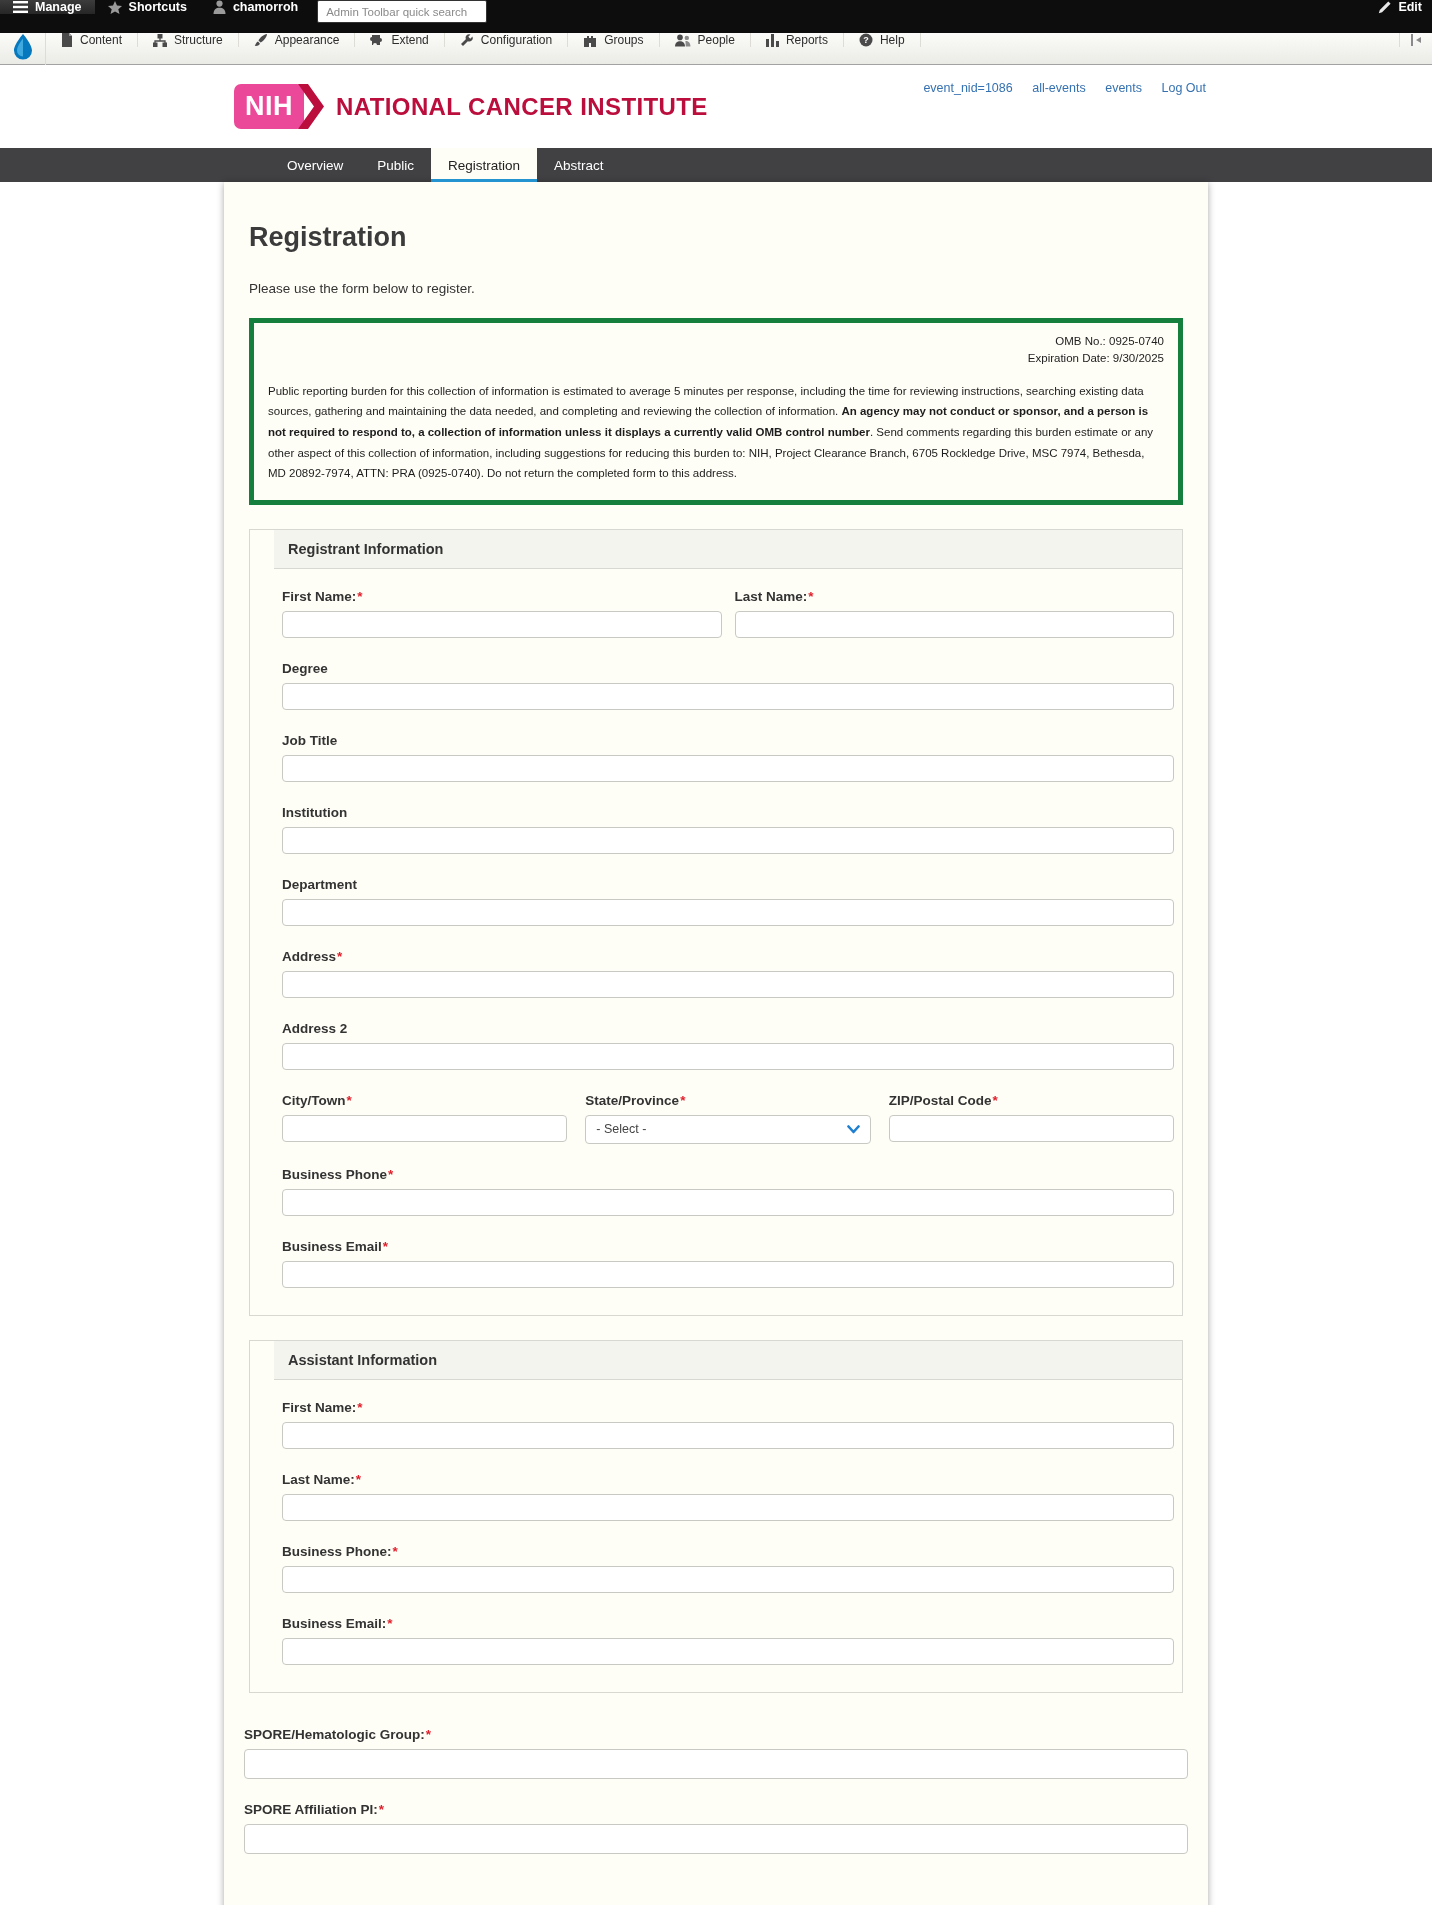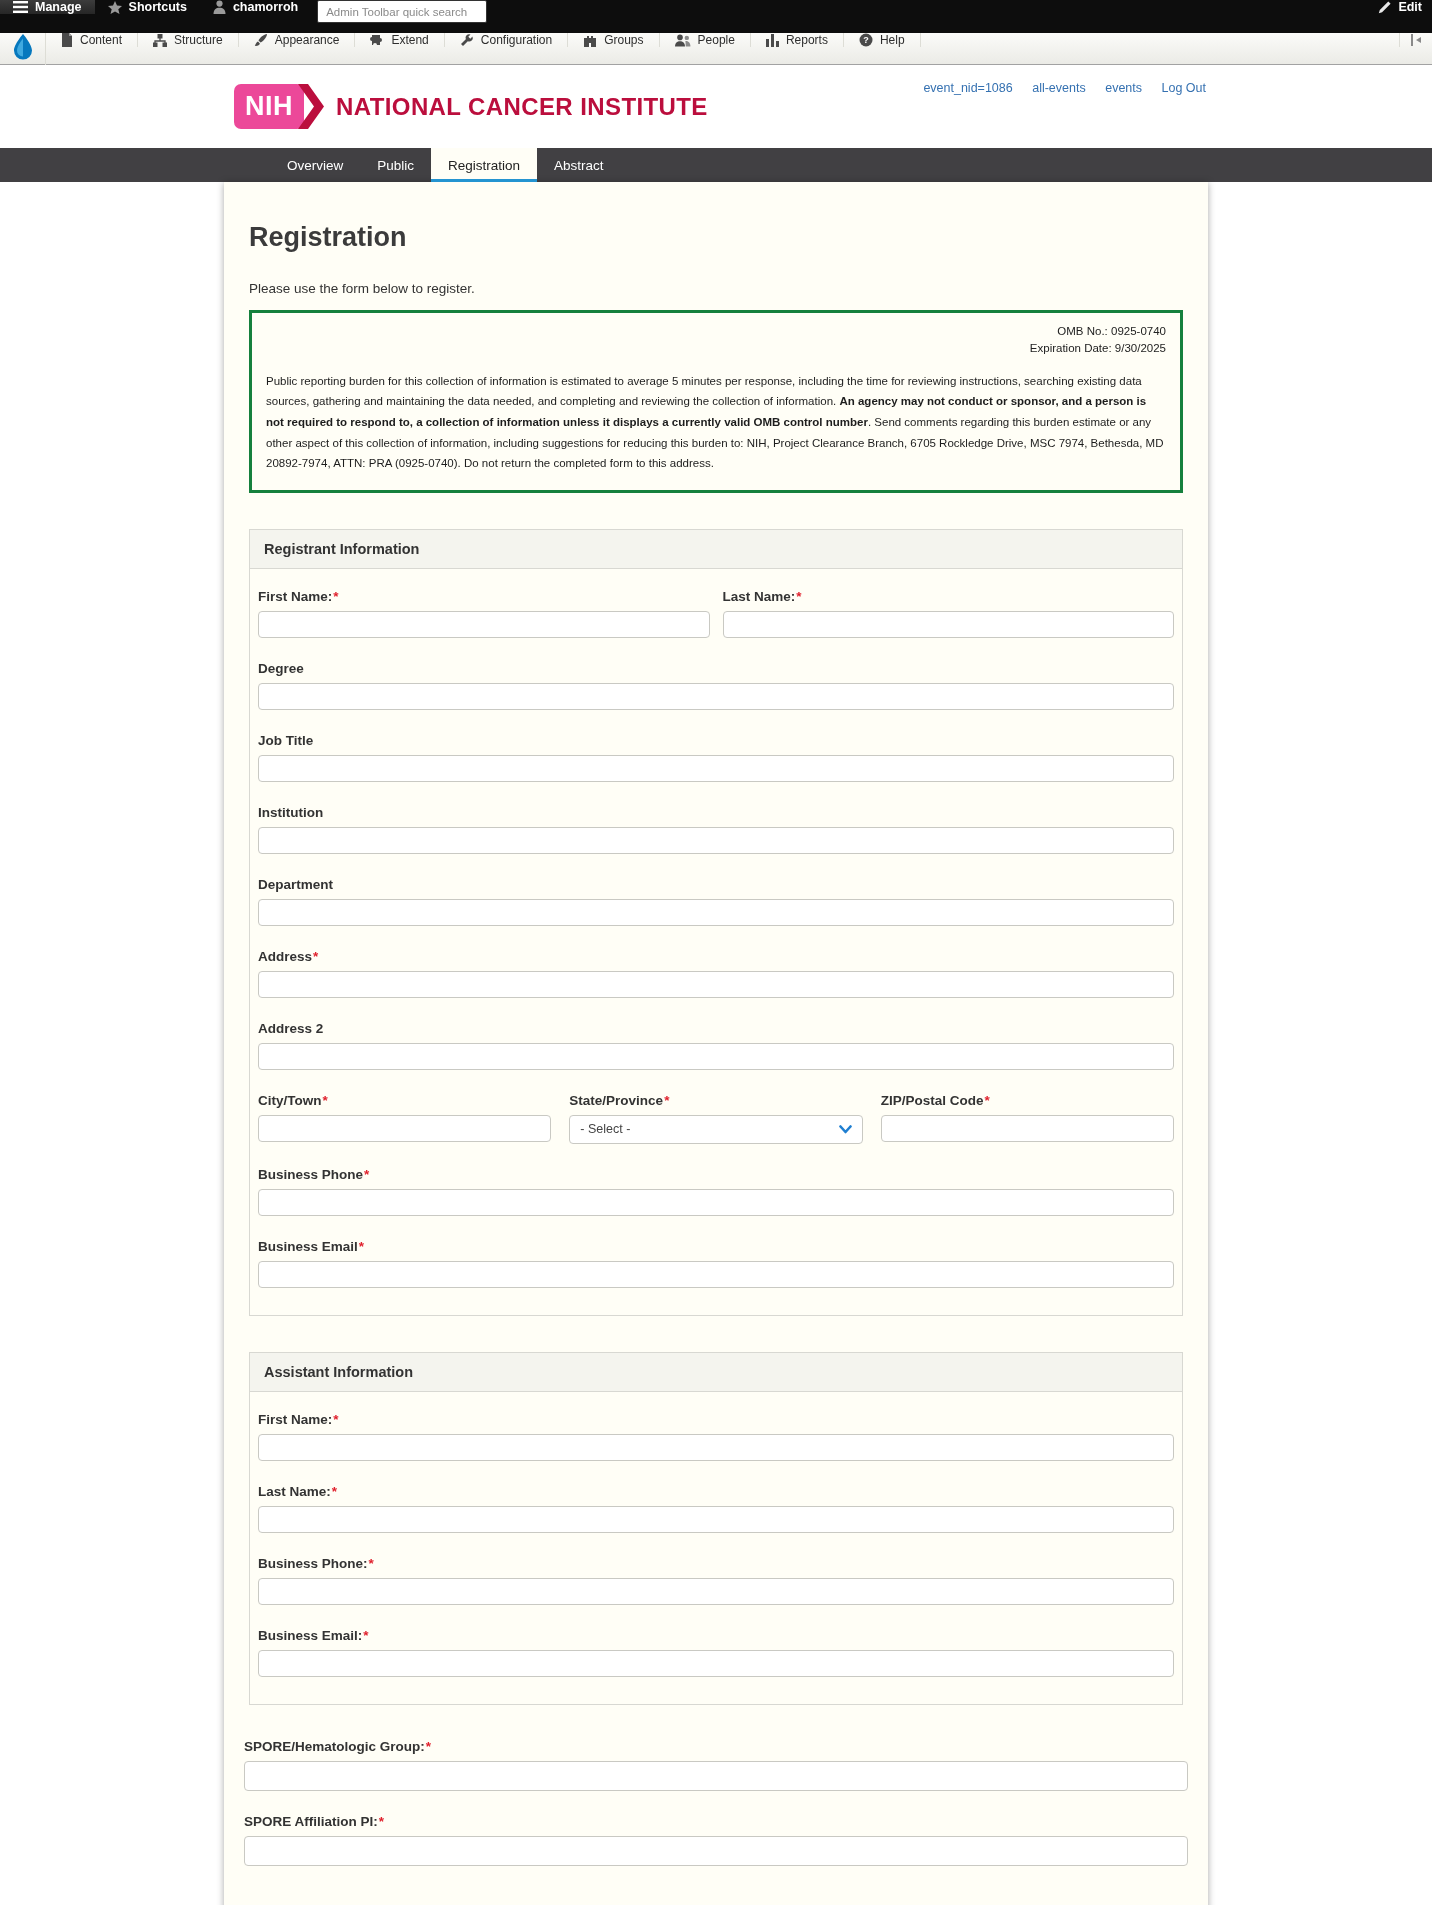--- a/index.html
+++ b/index.html
@@ -40,26 +40,26 @@
   .nav-inner { width:984px; margin:0 auto; display:flex; padding-left:46px; height:100%; }
   .tab { color:#fff; font-size:13.5px; padding:0 17px; display:flex; align-items:center; cursor:pointer; }
   .tab.active { background:#fffef6; color:#222; box-shadow:inset 0 -3px 0 #2494D1; }
 
   
   .card { width:984px; margin:0 auto 30px; background:#fffef6; box-shadow:0 1px 7px rgba(0,0,0,0.35); padding-bottom:42px; }
   .card-inner { padding:0 25px; }
   h1.page-title { padding-top:40px; font-size:27px; color:#3b3b3b; }
   .intro { margin-top:28px; font-size:13.5px; color:#333; }
 
-  .omb-box { margin-top:14px; border:3px solid #15803d; padding:10px 14px 16px; }
+  .omb-box { margin-top:22px; border:5px solid #15803d; padding:10px 14px 16px; }
   .omb-right { text-align:right; font-size:11.5px; color:#222; line-height:1.5; }
   .omb-body { margin-top:13px; font-size:11.5px; line-height:1.8; color:#1d1d1d; }
   .omb-body b { font-weight:bold; }
 
-  .section { margin-top:36px; border:1px solid #d8d8d2; }
+  .section { margin-top:24px; border:1px solid #d8d8d2;padding-left:24px; }
   .section-header { background:#f4f4ee; border-bottom:1px solid #d8d8d2; padding:11px 14px; font-weight:bold; font-size:14.5px; color:#333; }
   .section-body { padding:20px 8px 4px; }
 
   .field { margin-bottom:23px; }
   .field-label { display:block; font-size:13.5px; font-weight:bold; color:#333; margin-bottom:7px; }
   .req { color:#E0212D; margin-left:1px; }
   input.text { width:100%; height:27px; border:1px solid #c9c9c3; border-radius:4px; background:#fff; padding:0 8px; font-size:13px; font-family:"Liberation Sans",sans-serif; }
   .row-2col { display:grid; grid-template-columns:1fr 1fr; column-gap:13px; }
   .row-3col { display:grid; grid-template-columns:1fr 1fr 1fr; column-gap:18px; }
 

